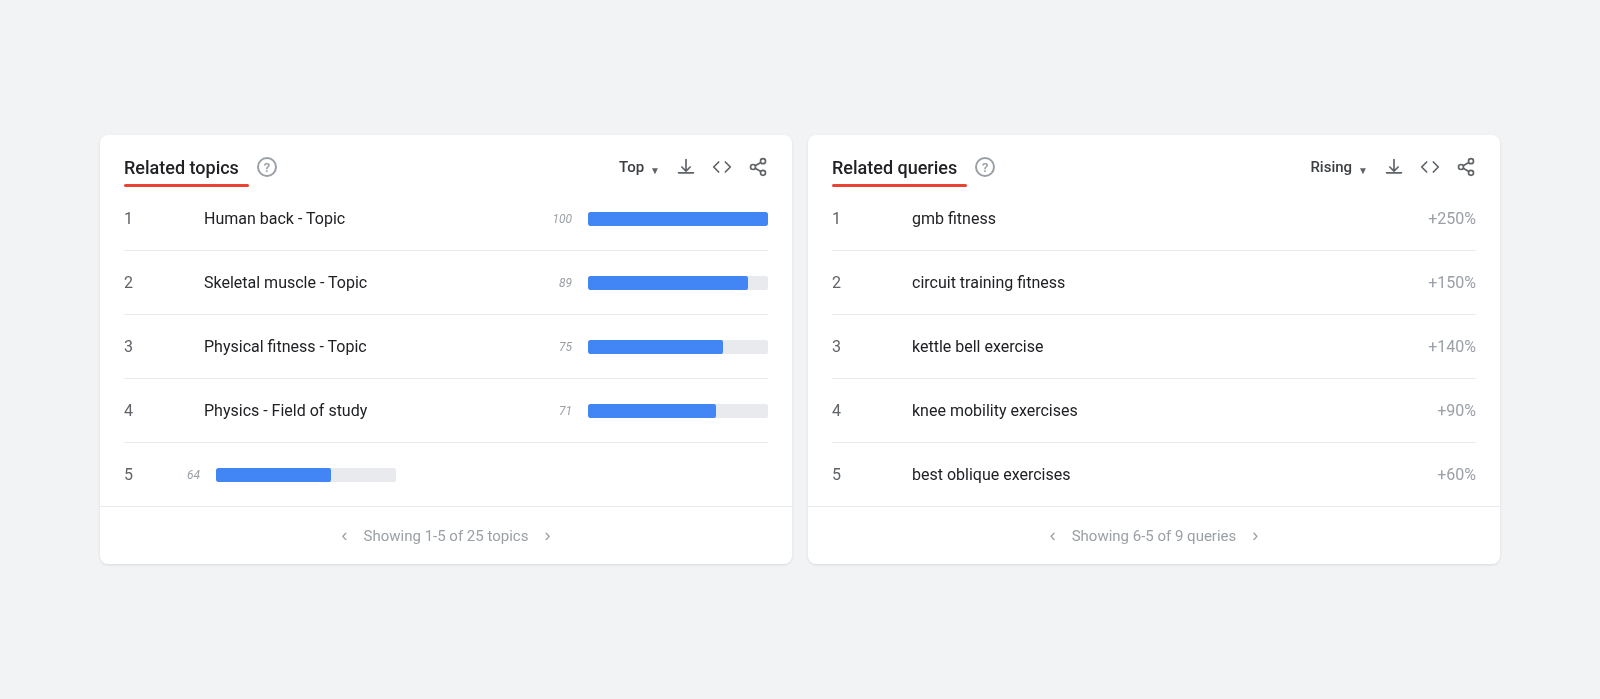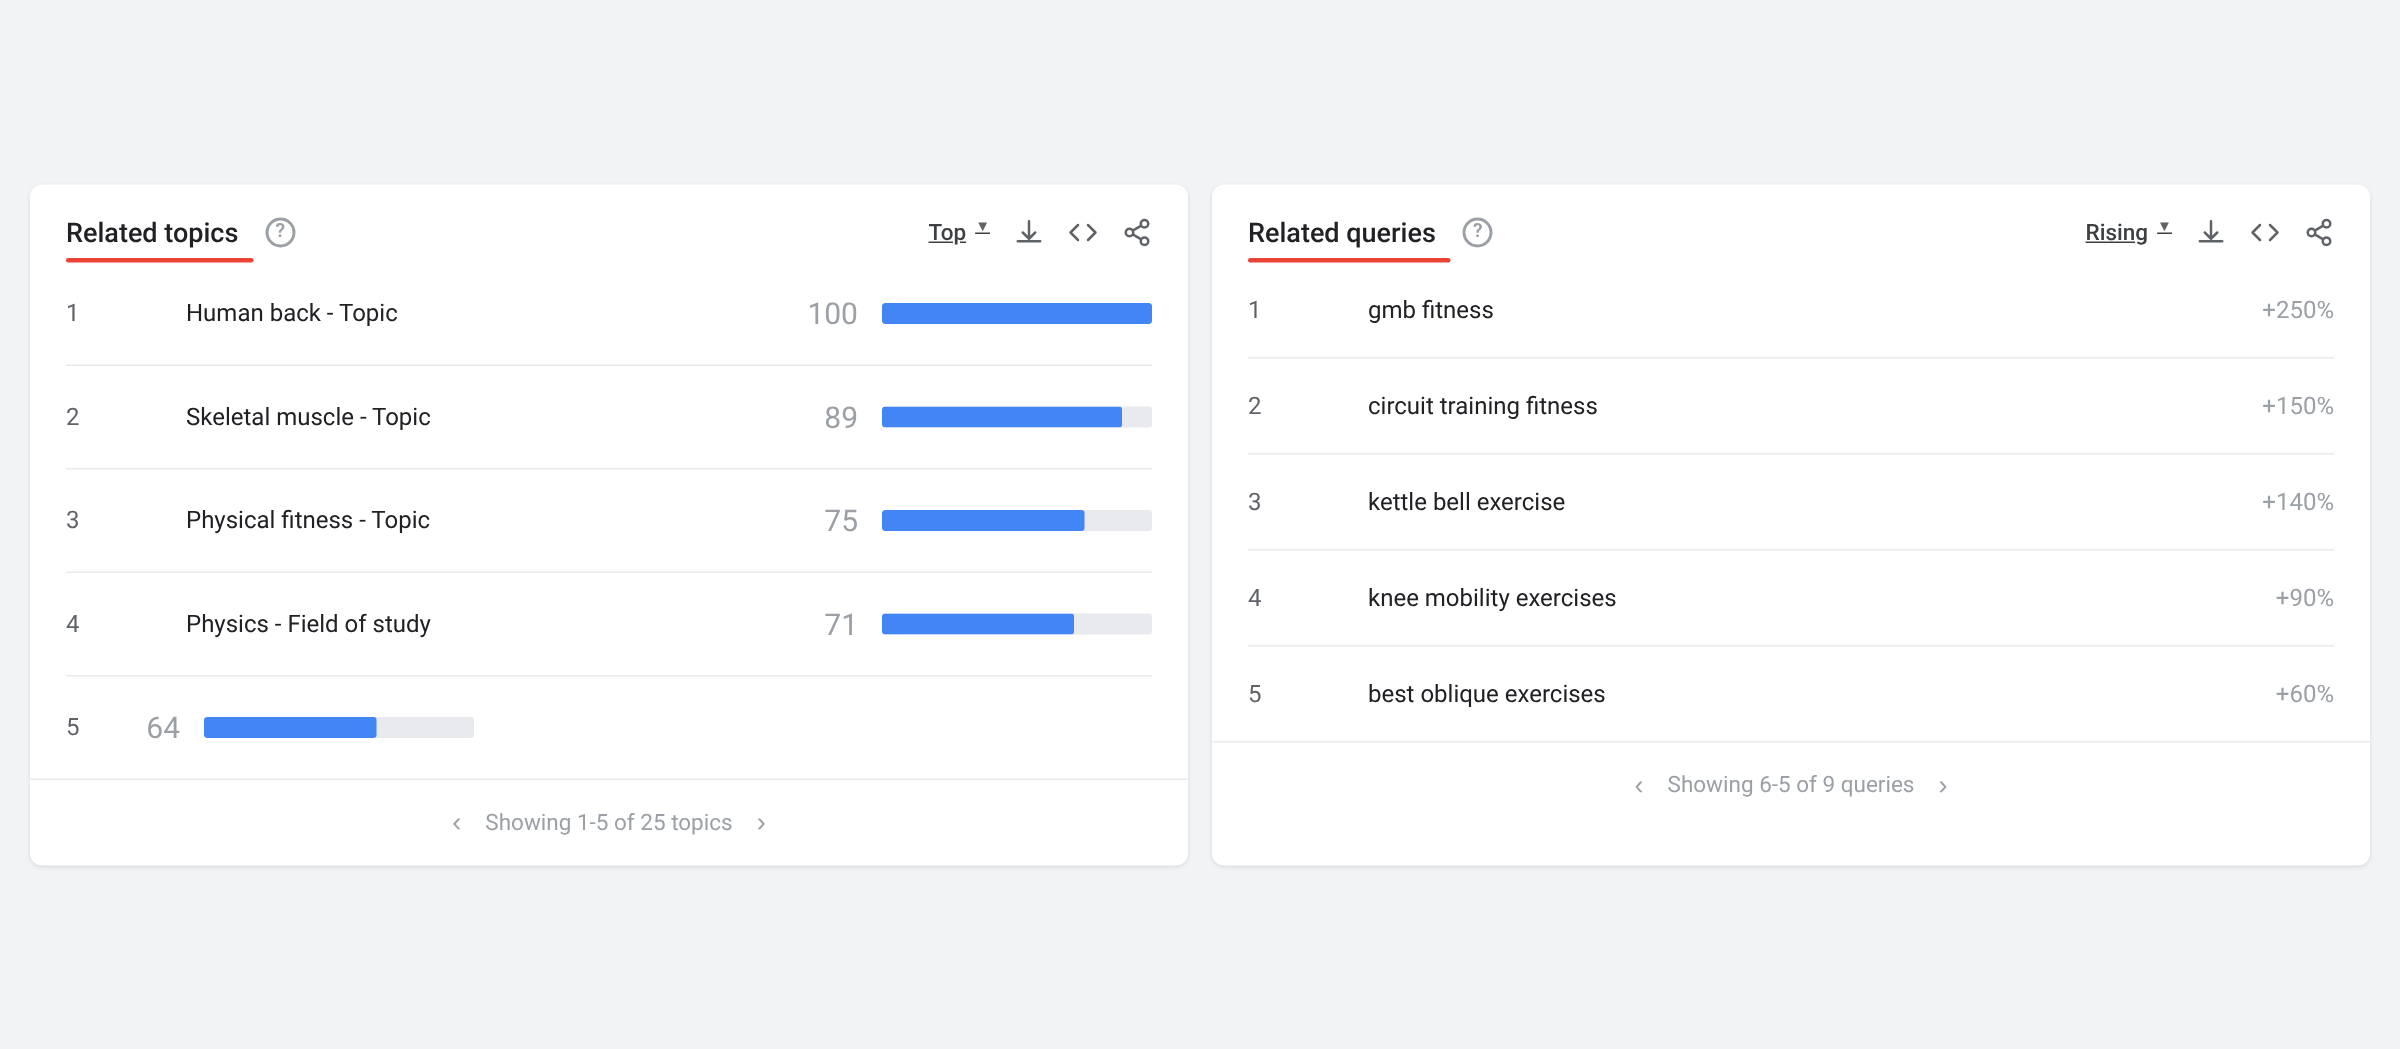--- a/index.html
+++ b/index.html
@@ -8,21 +8,21 @@
       font-family: 'Google Sans', Roboto, Arial, sans-serif;
       display: flex;
       justify-content: center;
       align-items: center;
       min-height: 699px;
       padding: 20px;
     }
     .panels-container {
       display: flex;
       gap: 16px;
-      width: 1560px;
+      width: 1400px;
       max-width: 100%;
     }
     .panel {
       background: #fff;
       border-radius: 8px;
       flex: 1;
       overflow: hidden;
       box-shadow: 0 1px 3px rgba(0,0,0,0.1);
     }
     .panel-title {
@@ -57,30 +57,29 @@
       margin-right: auto;
     }
     .header-controls {
       display: flex;
       align-items: center;
       gap: 16px;
       margin-left: auto;
     }
     .dropdown-btn {
       display: flex;
-      align-items: flex-start;
+      align-items: flex-end;
       gap: 6px;
       font-size: 15px;
       color: #3c4043;
       cursor: pointer;
       background: none;
       border: none;
       font-family: inherit;
       font-weight: 500;
-      text-decoration: underline;
     }
     .dropdown-arrow {
       font-size: 10px;
       color: #5f6368;
     }
     .icon-btn {
       cursor: pointer;
       color: #5f6368;
       font-size: 18px;
       background: none;
@@ -113,25 +112,26 @@
       width: 24px;
       flex-shrink: 0;
     }
     .row-label {
       font-size: 16px;
       color: #202124;
       flex: 1;
       margin-left: 40px;
     }
     .row-value {
-      font-size: 20px;
+      font-size: 12px;
       color: #9aa0a6;
       width: 36px;
       text-align: right;
       flex-shrink: 0;
+      font-style: italic;
     }
     .bar-container {
       width: 180px;
       height: 14px;
       background: #e8eaed;
       border-radius: 2px;
       flex-shrink: 0;
       overflow: hidden;
     }
     .bar-fill {

